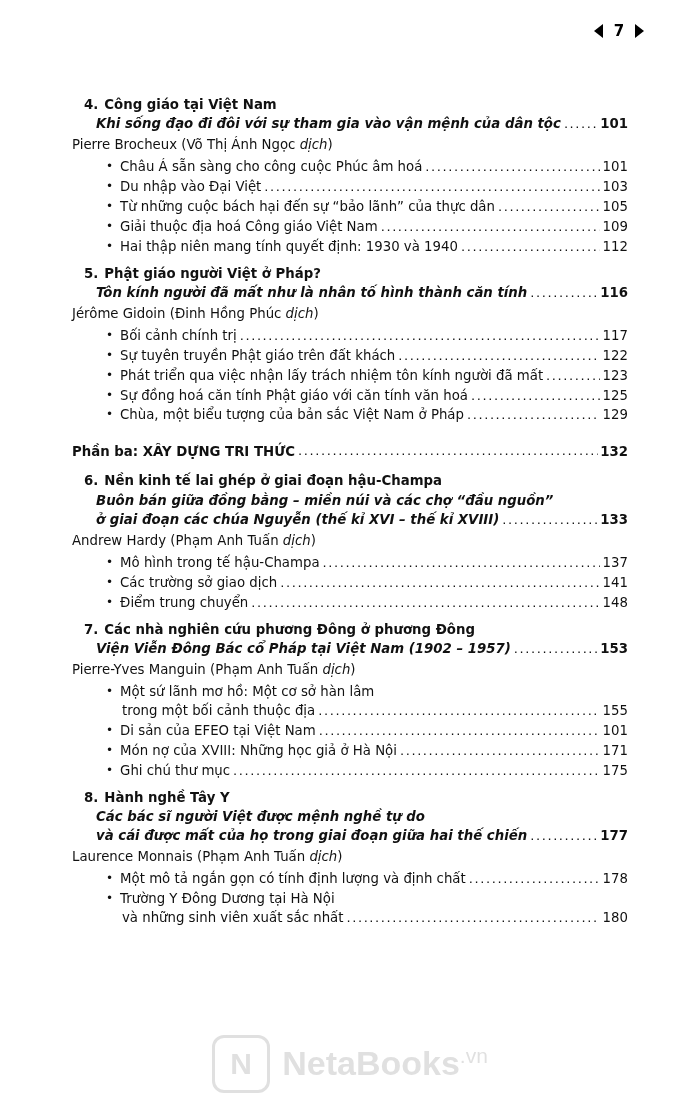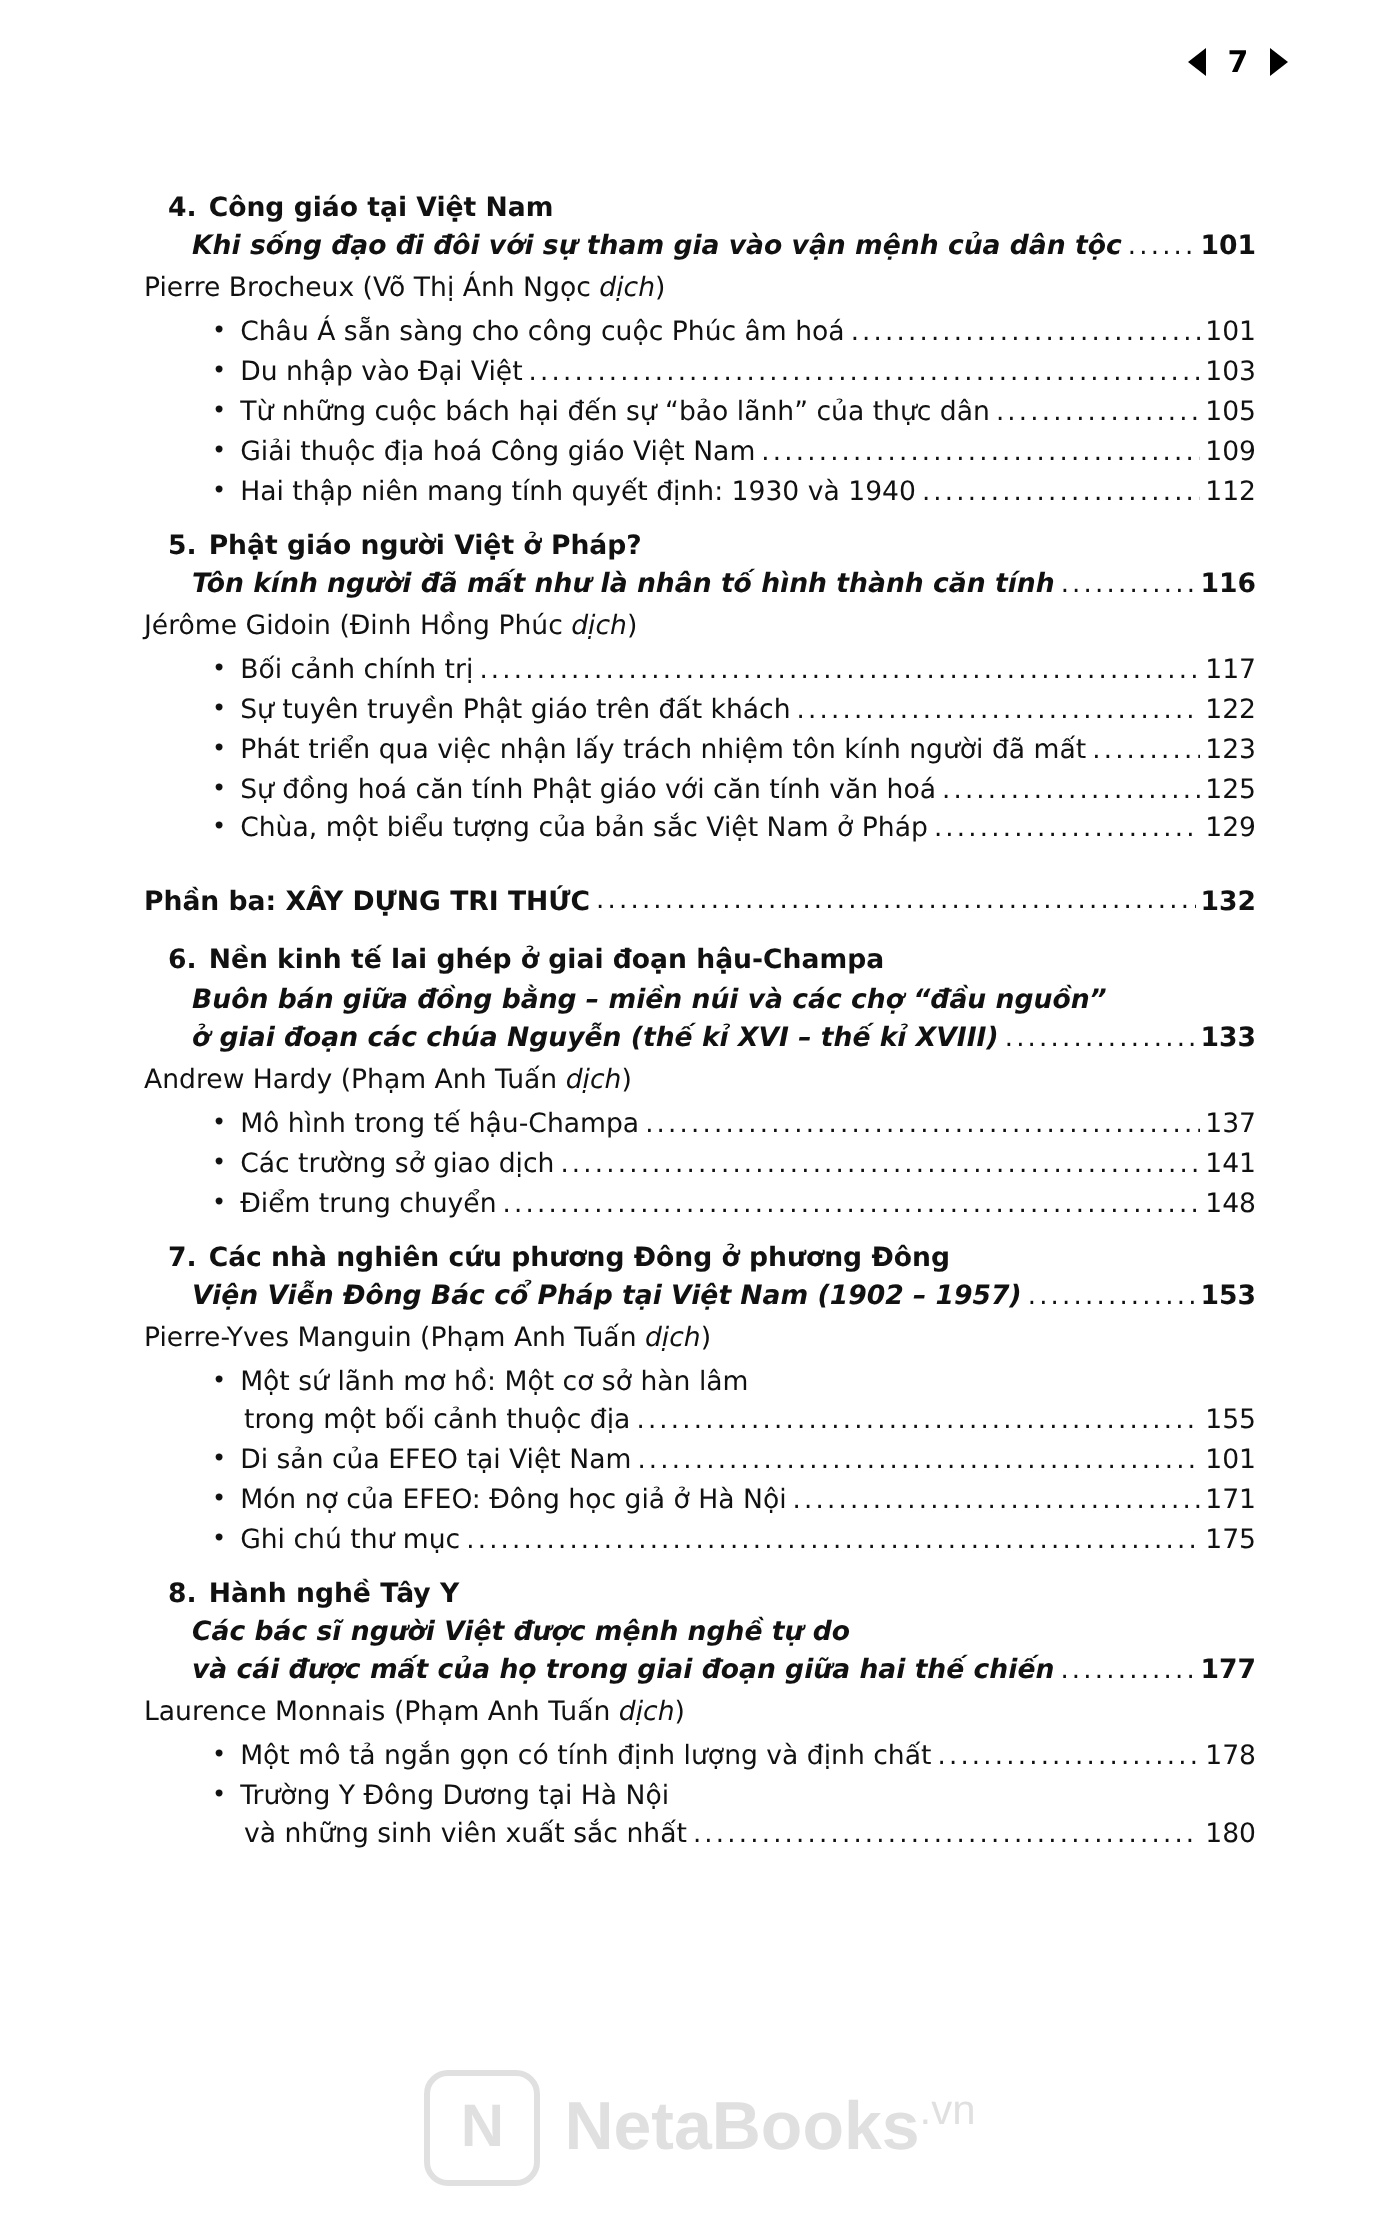--- a/index.html
+++ b/index.html
@@ -332,21 +332,21 @@
         <span class="pg">155</span>
       </div>
       <div class="entry">
         <span class="bullet">•</span>
         <span class="txt">Di sản của EFEO tại Việt Nam</span>
         <span class="dots">........................................................................................................................</span>
         <span class="pg">101</span>
       </div>
       <div class="entry">
         <span class="bullet">•</span>
-        <span class="txt">Món nợ của EFEO: Đông học giả ở Hà Nội</span>
+        <span class="txt">Món nợ của XVIII: Những học giả ở Hà Nội</span>
         <span class="dots">........................................................................................................................</span>
         <span class="pg">171</span>
       </div>
       <div class="entry">
         <span class="bullet">•</span>
         <span class="txt">Ghi chú thư mục</span>
         <span class="dots">........................................................................................................................</span>
         <span class="pg">175</span>
       </div>
       <div class="chapter-head">

